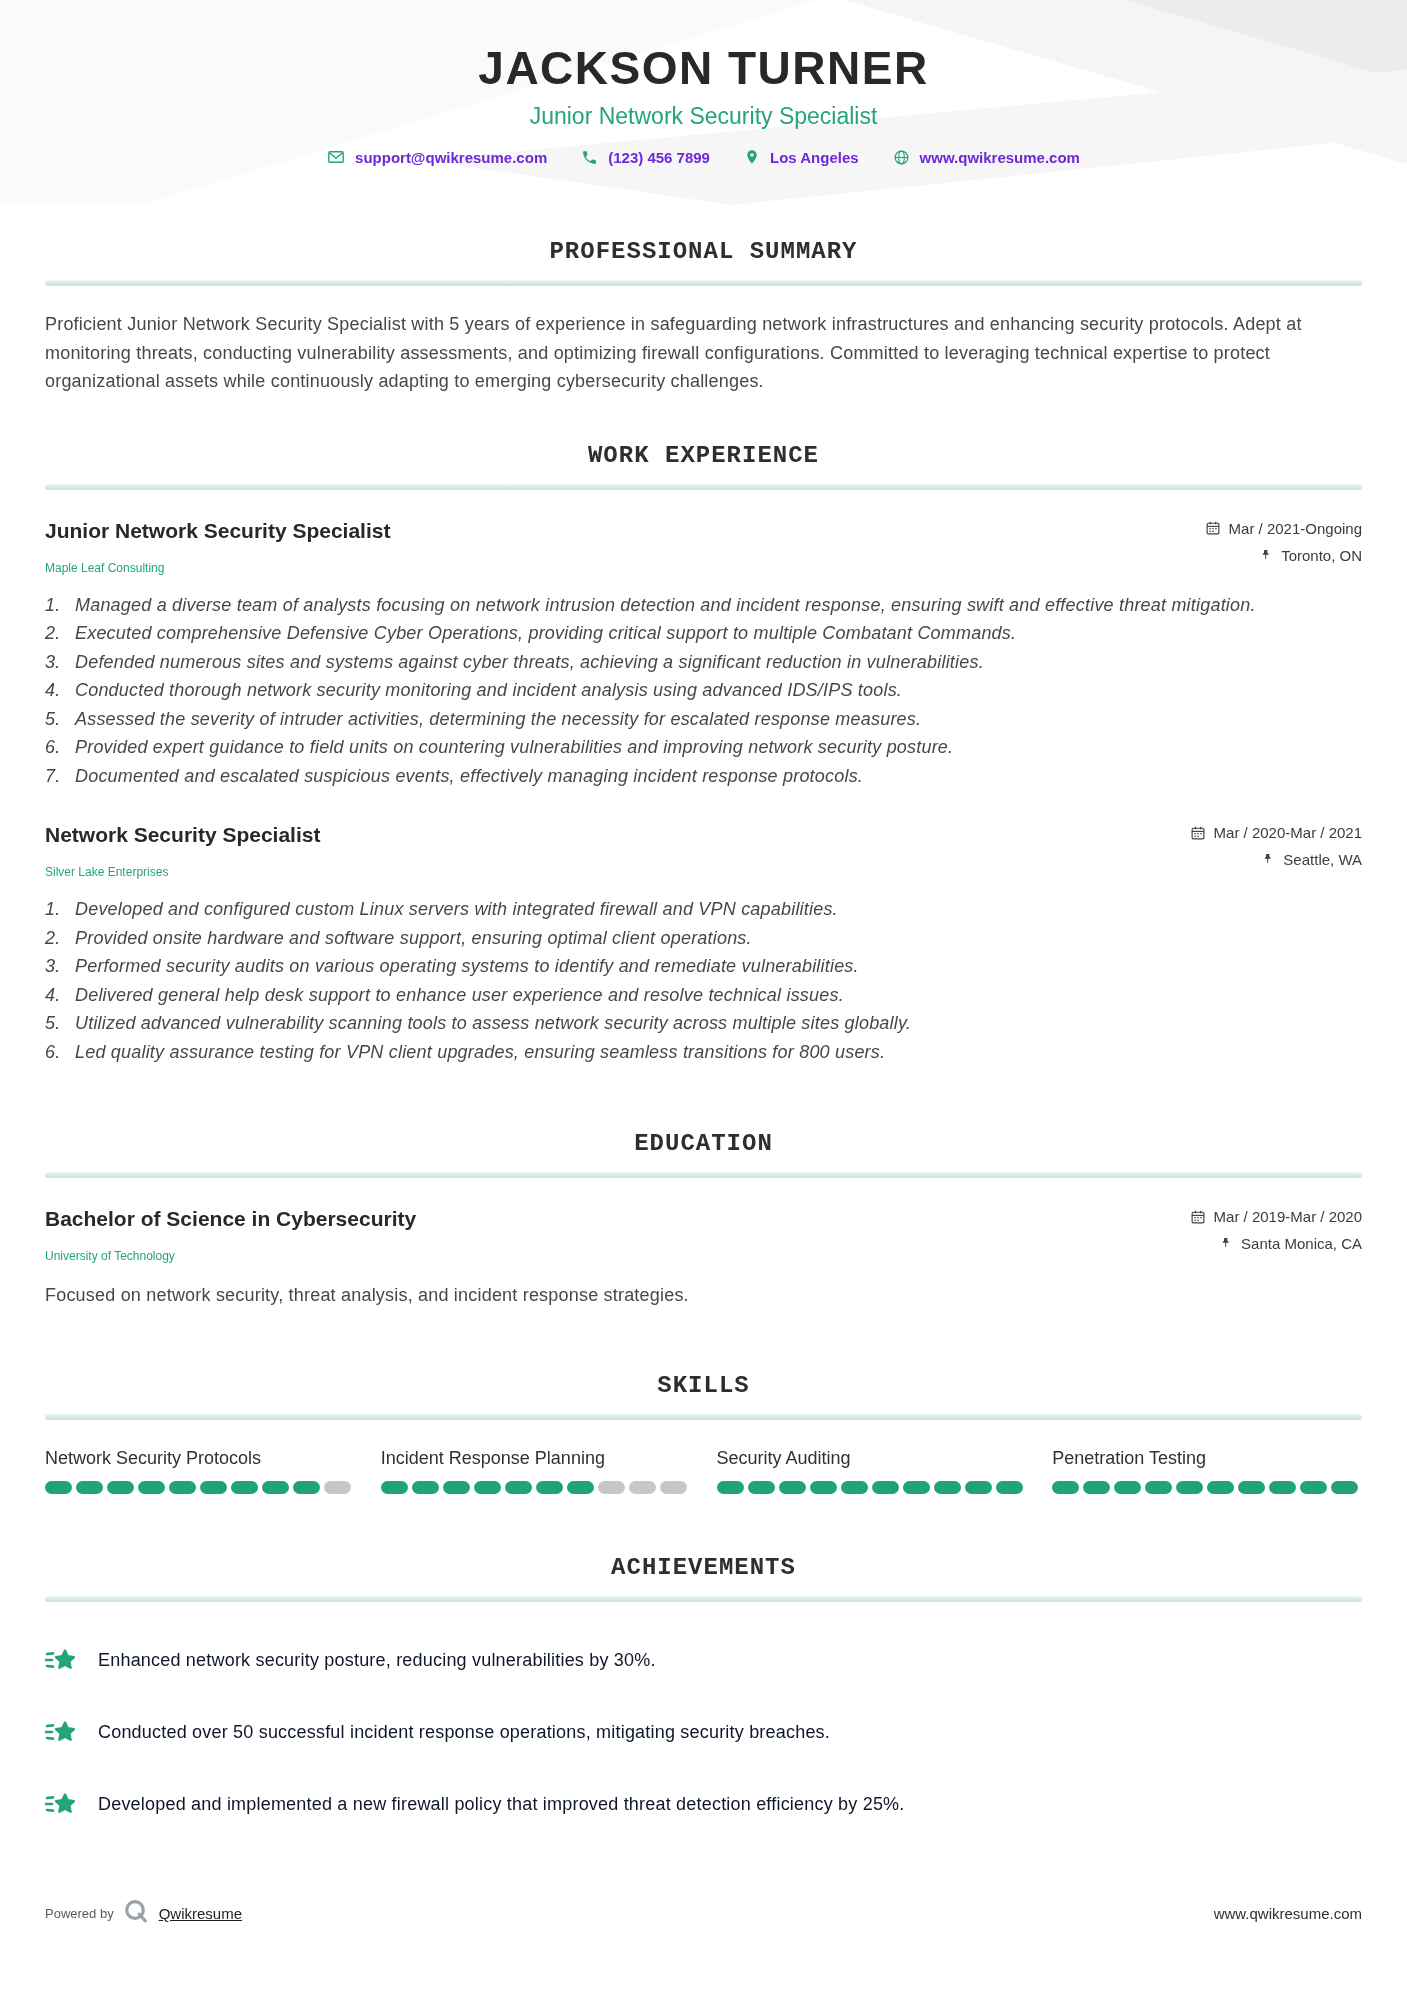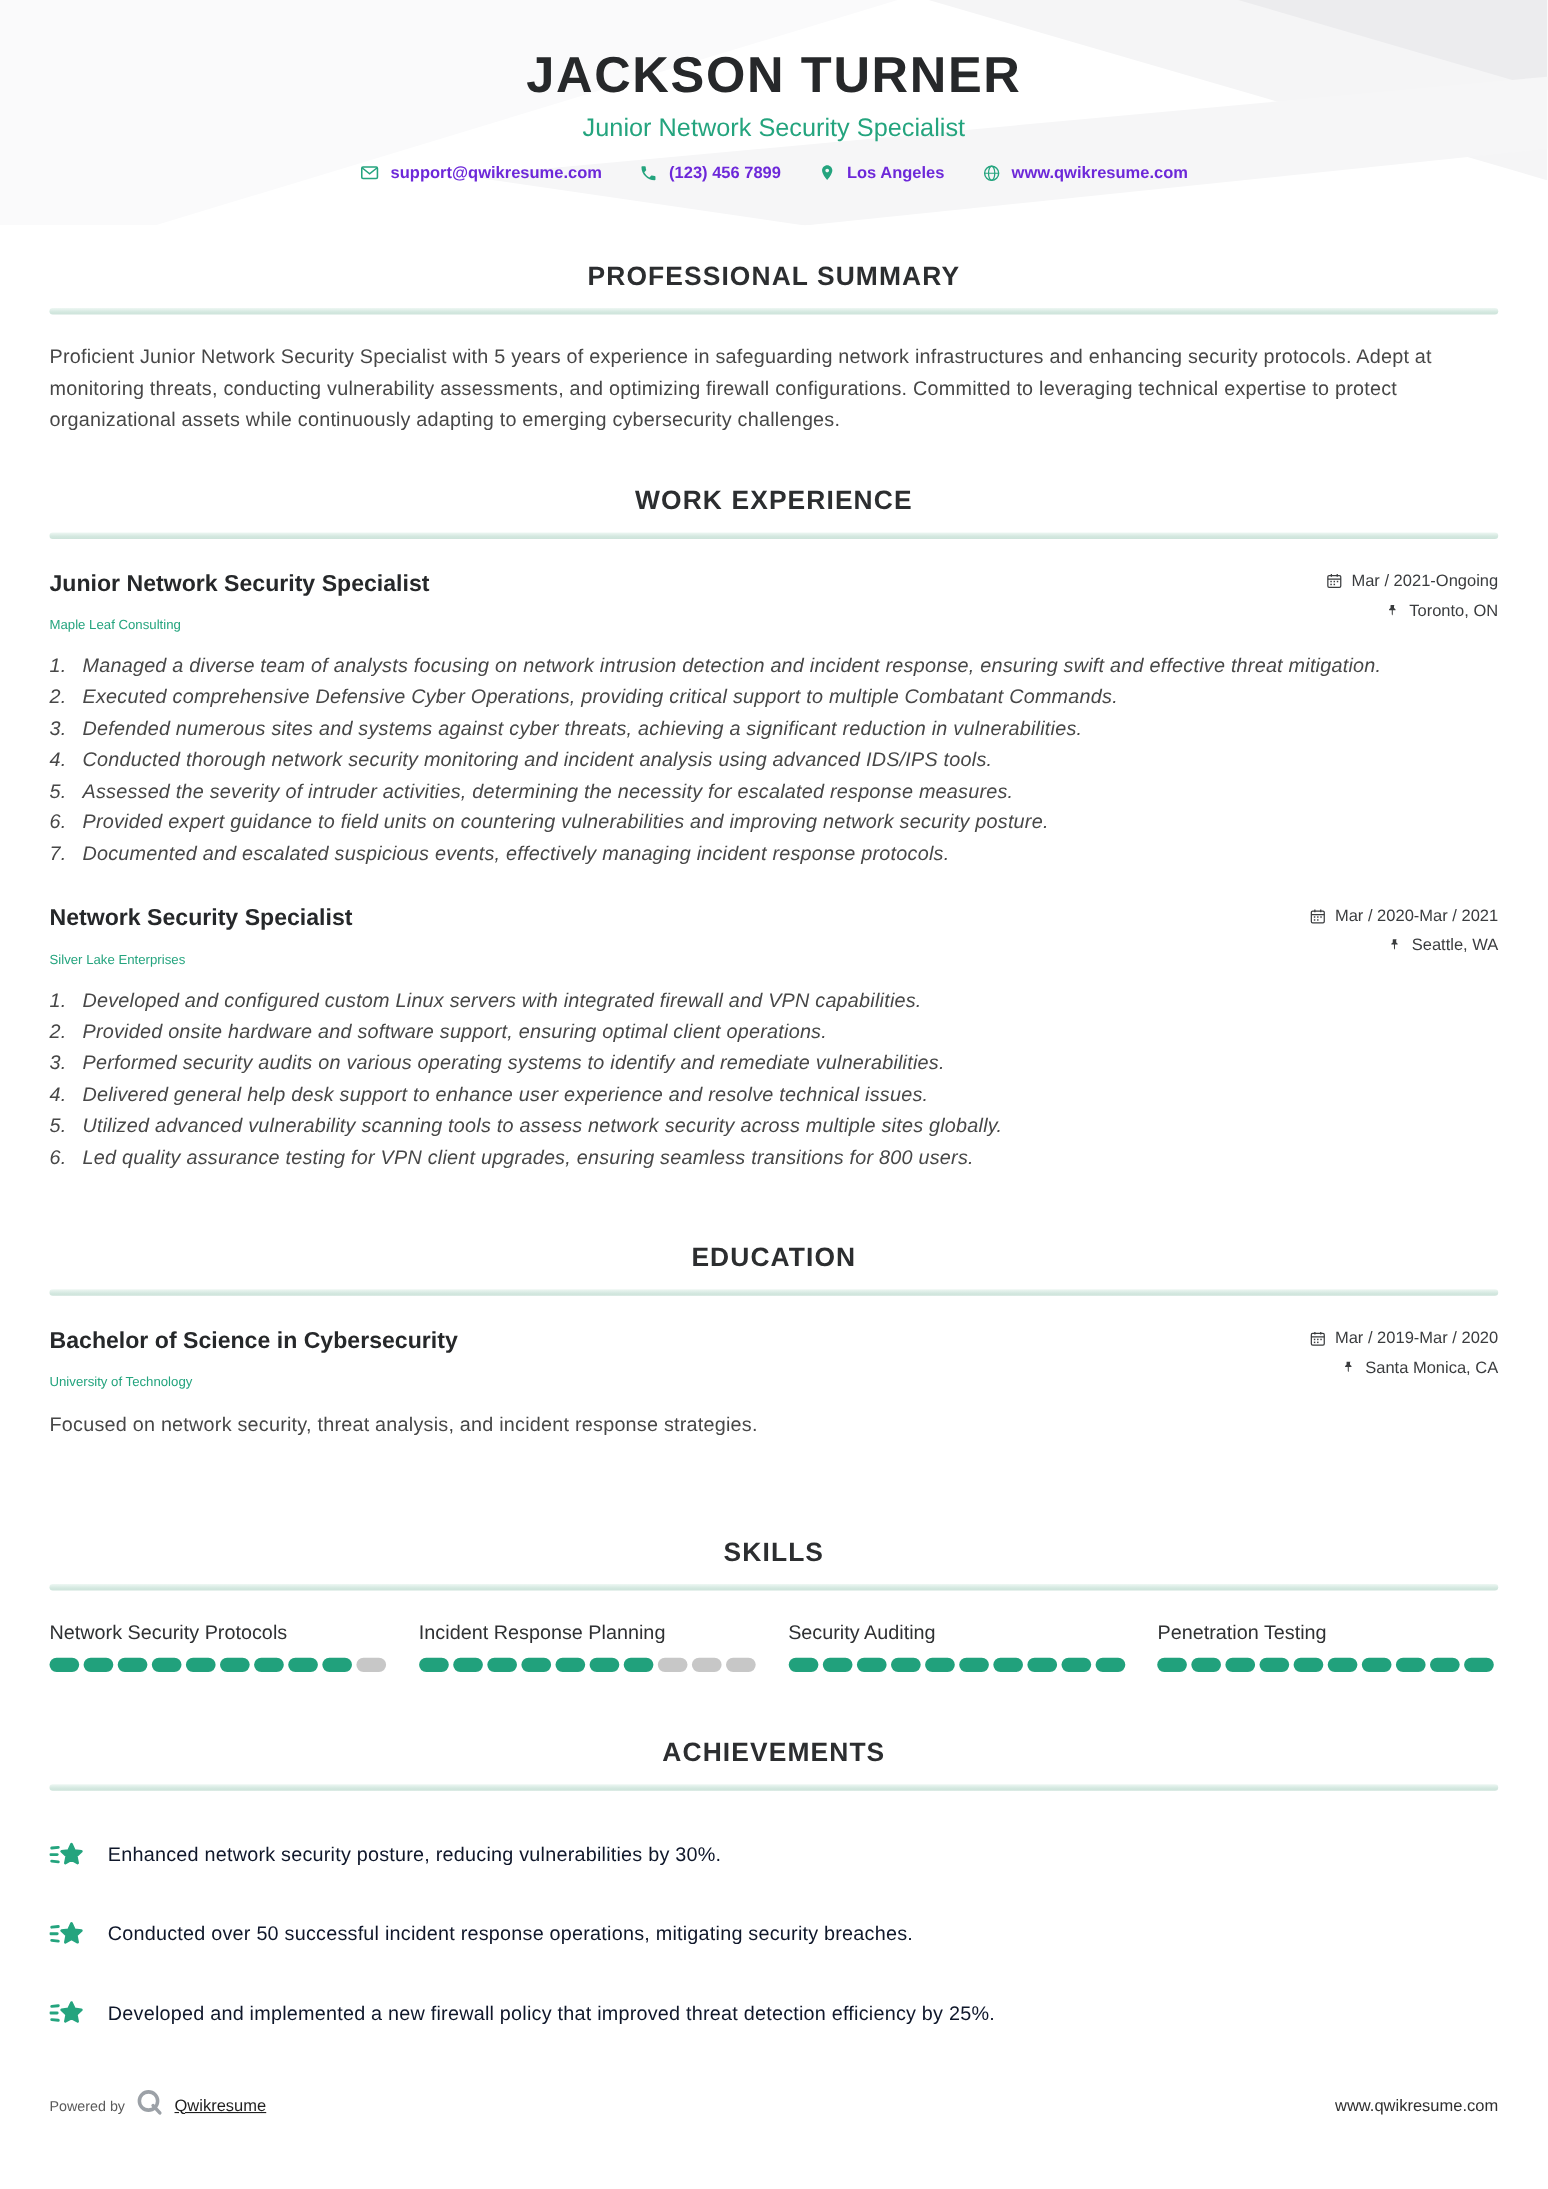--- a/index.html
+++ b/index.html
@@ -22,28 +22,28 @@
   .d4 { background:#f6f6f7; clip-path:polygon(100% 34%, 100% 66%, 52% 100%, 30% 78%); }
   
   header { position:relative; z-index:1; text-align:center; padding-top:42px; }
   h1.name { margin:0; font-size:46px; line-height:52px; font-weight:800; letter-spacing:1.5px; color:#26282a; }
   .cand-title { margin-top:8px; font-size:23px; line-height:28px; color:#24a47e; }
   .contact-row { margin-top:18px; display:flex; justify-content:center; align-items:center; gap:34px; font-size:15px; font-weight:700; color:#6d28d9; }
   .c-item { display:flex; align-items:center; gap:10px; }
   .c-item svg { display:block; }
   
   .content { position:relative; z-index:1; padding:0 45px; }
-  .section-head { text-align:center; }
+  .section-head { text-align:center;font-family:Liberation Mono, monospace; }
   .section-head h2 { margin:0; font-size:24px; line-height:28px; font-weight:800; letter-spacing:1px; color:#2c2e30; }
   .divider { height:6px; border-radius:3px; margin-top:14px;
              background:linear-gradient(180deg,#eef7f3 0%, #d4e8e0 60%, #cde3da 100%); }
   .mt-summary { margin-top:72px; }
   .mt-exp     { margin-top:46px; }
   .mt-edu     { margin-top:64px; }
-  .mt-skills  { margin-top:88px; }
+  .mt-skills  { margin-top:62px; }
   .mt-ach     { margin-top:60px; }
   
   .summary-text { margin-top:24px; font-size:18px; letter-spacing:0.2px; line-height:28.5px; color:#474747; }
   
   .entry { margin-top:26px; }
   .entry-head { display:flex; justify-content:space-between; align-items:flex-start; }
   .role-title { margin:0; font-size:21px; line-height:30px; font-weight:700; color:#26282a; }
   .company { margin-top:9px; font-size:12px; line-height:26px; color:#24a47e; }
   .meta { display:flex; flex-direction:column; align-items:flex-end; gap:10px; font-size:15px; color:#3a3c3e; padding-top:4px; }
   .meta-row { display:flex; align-items:center; gap:8px; }

